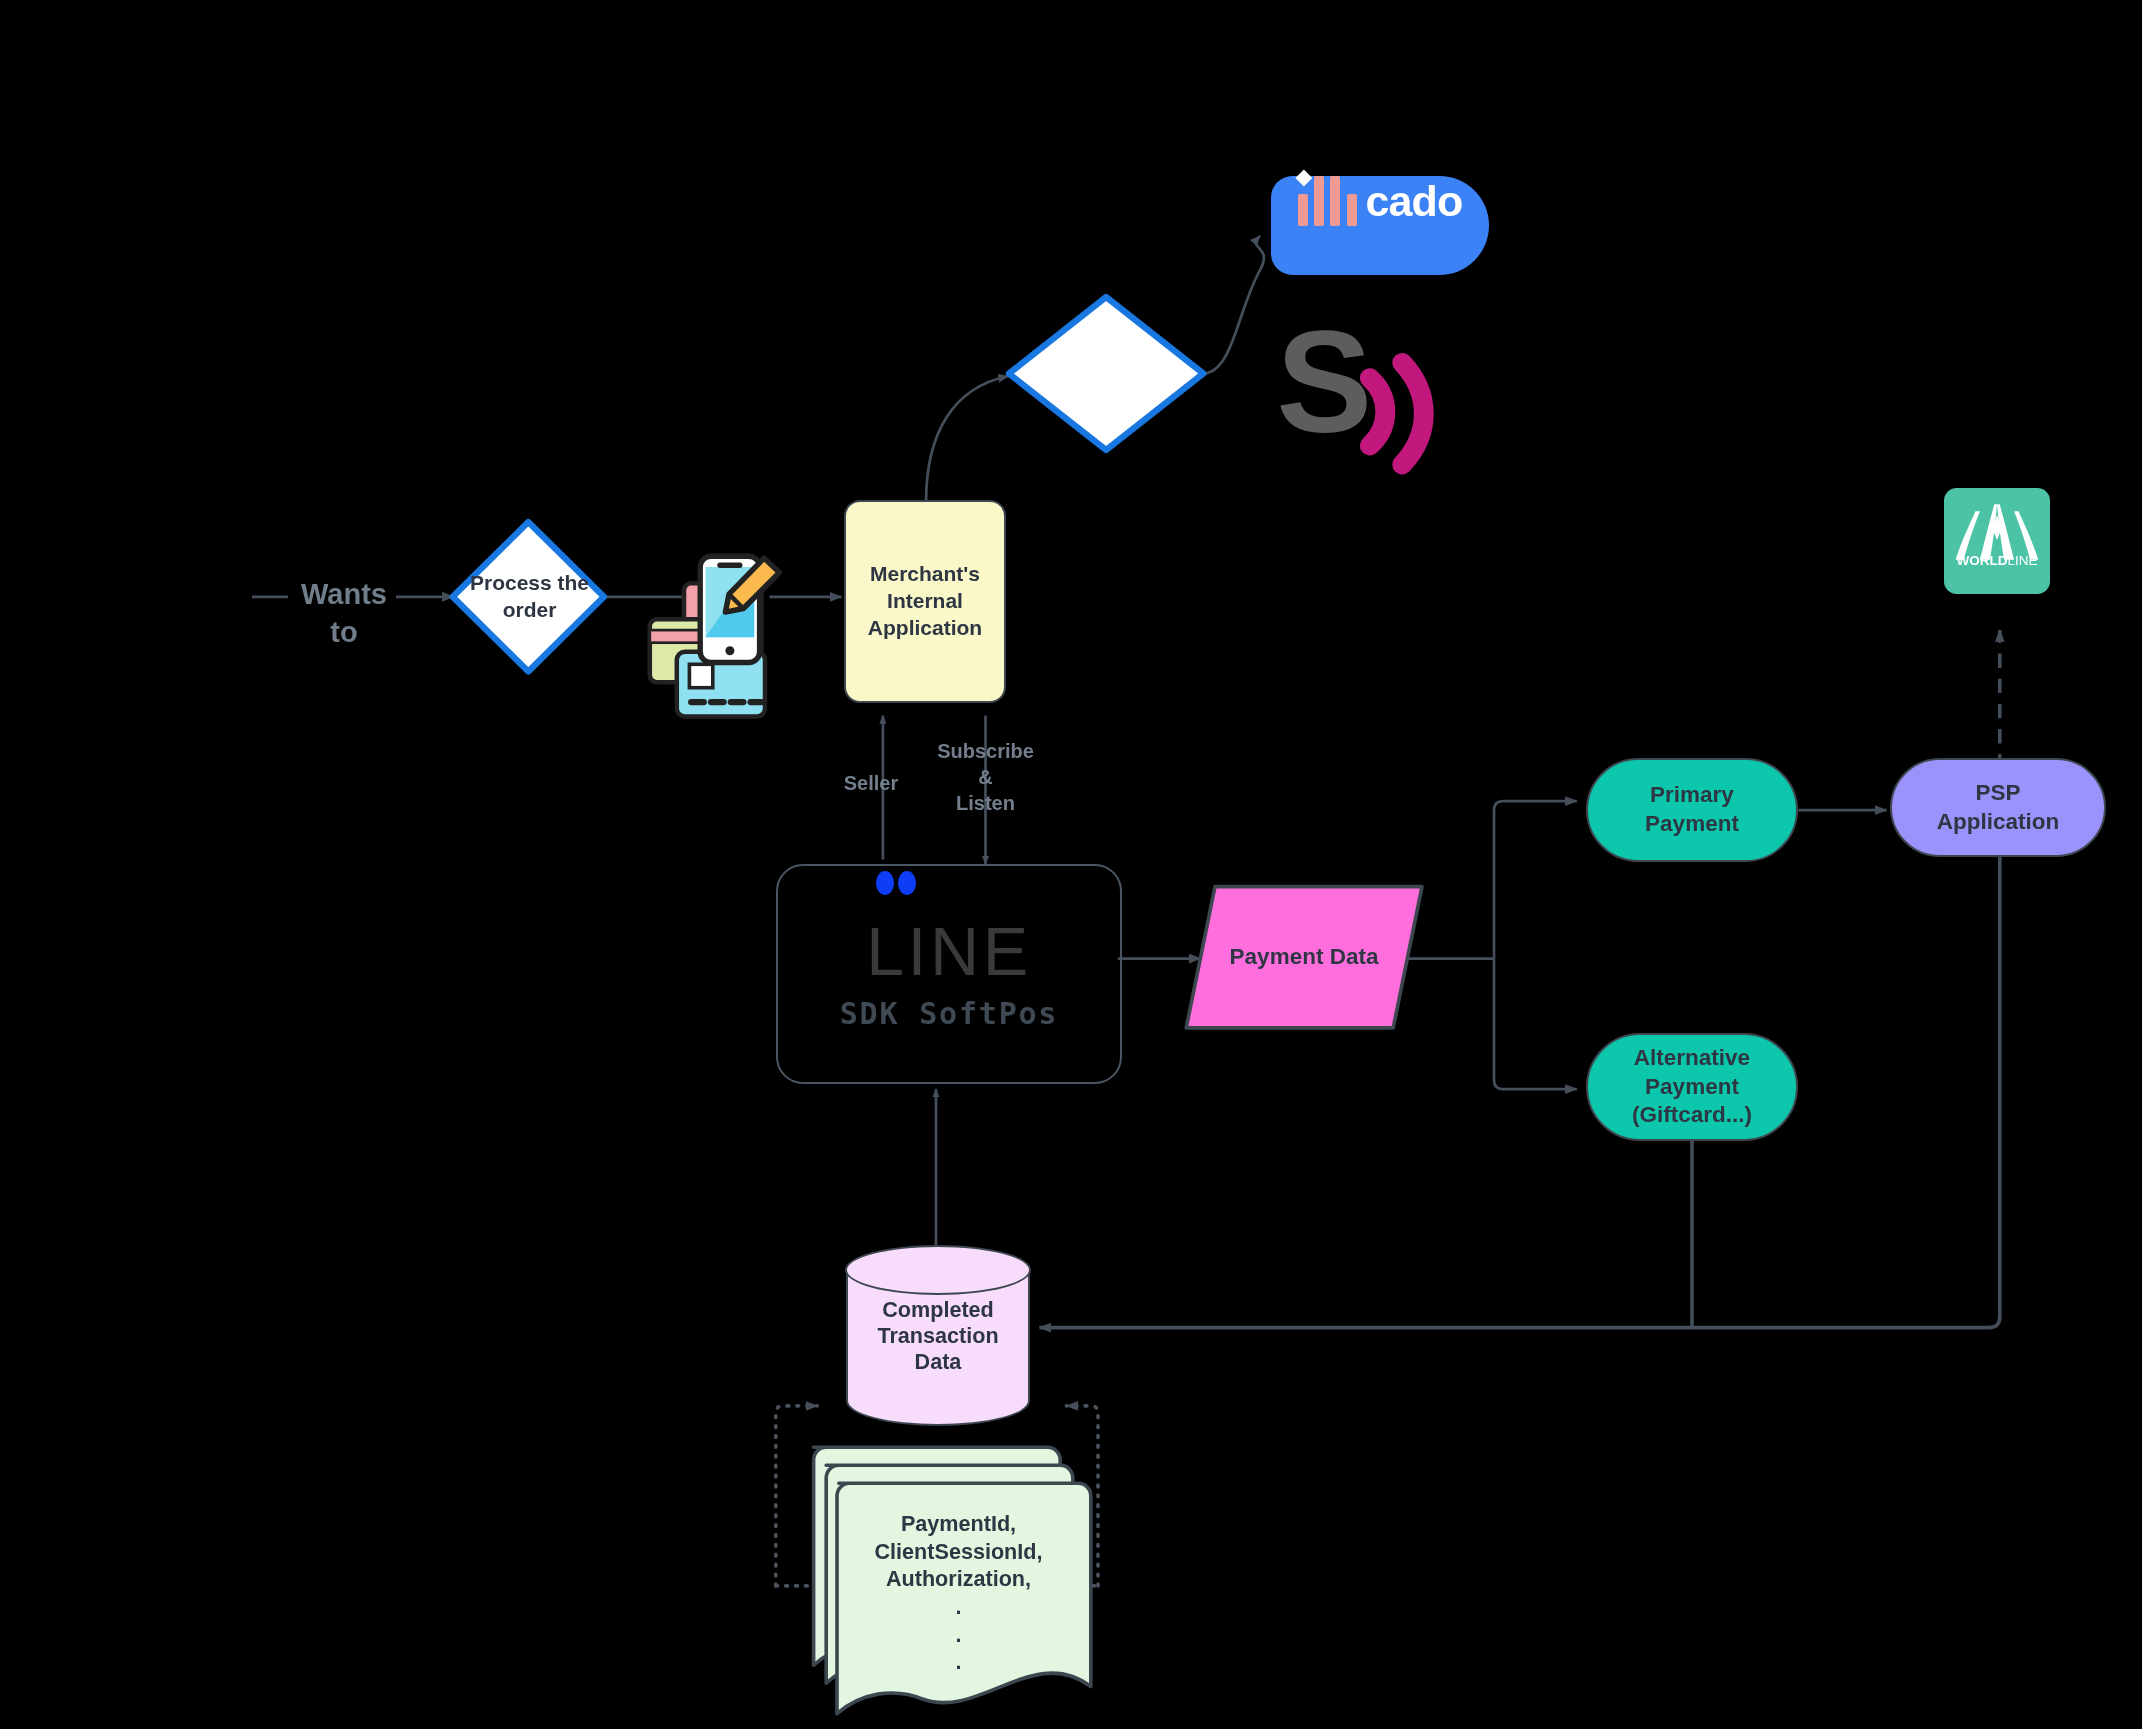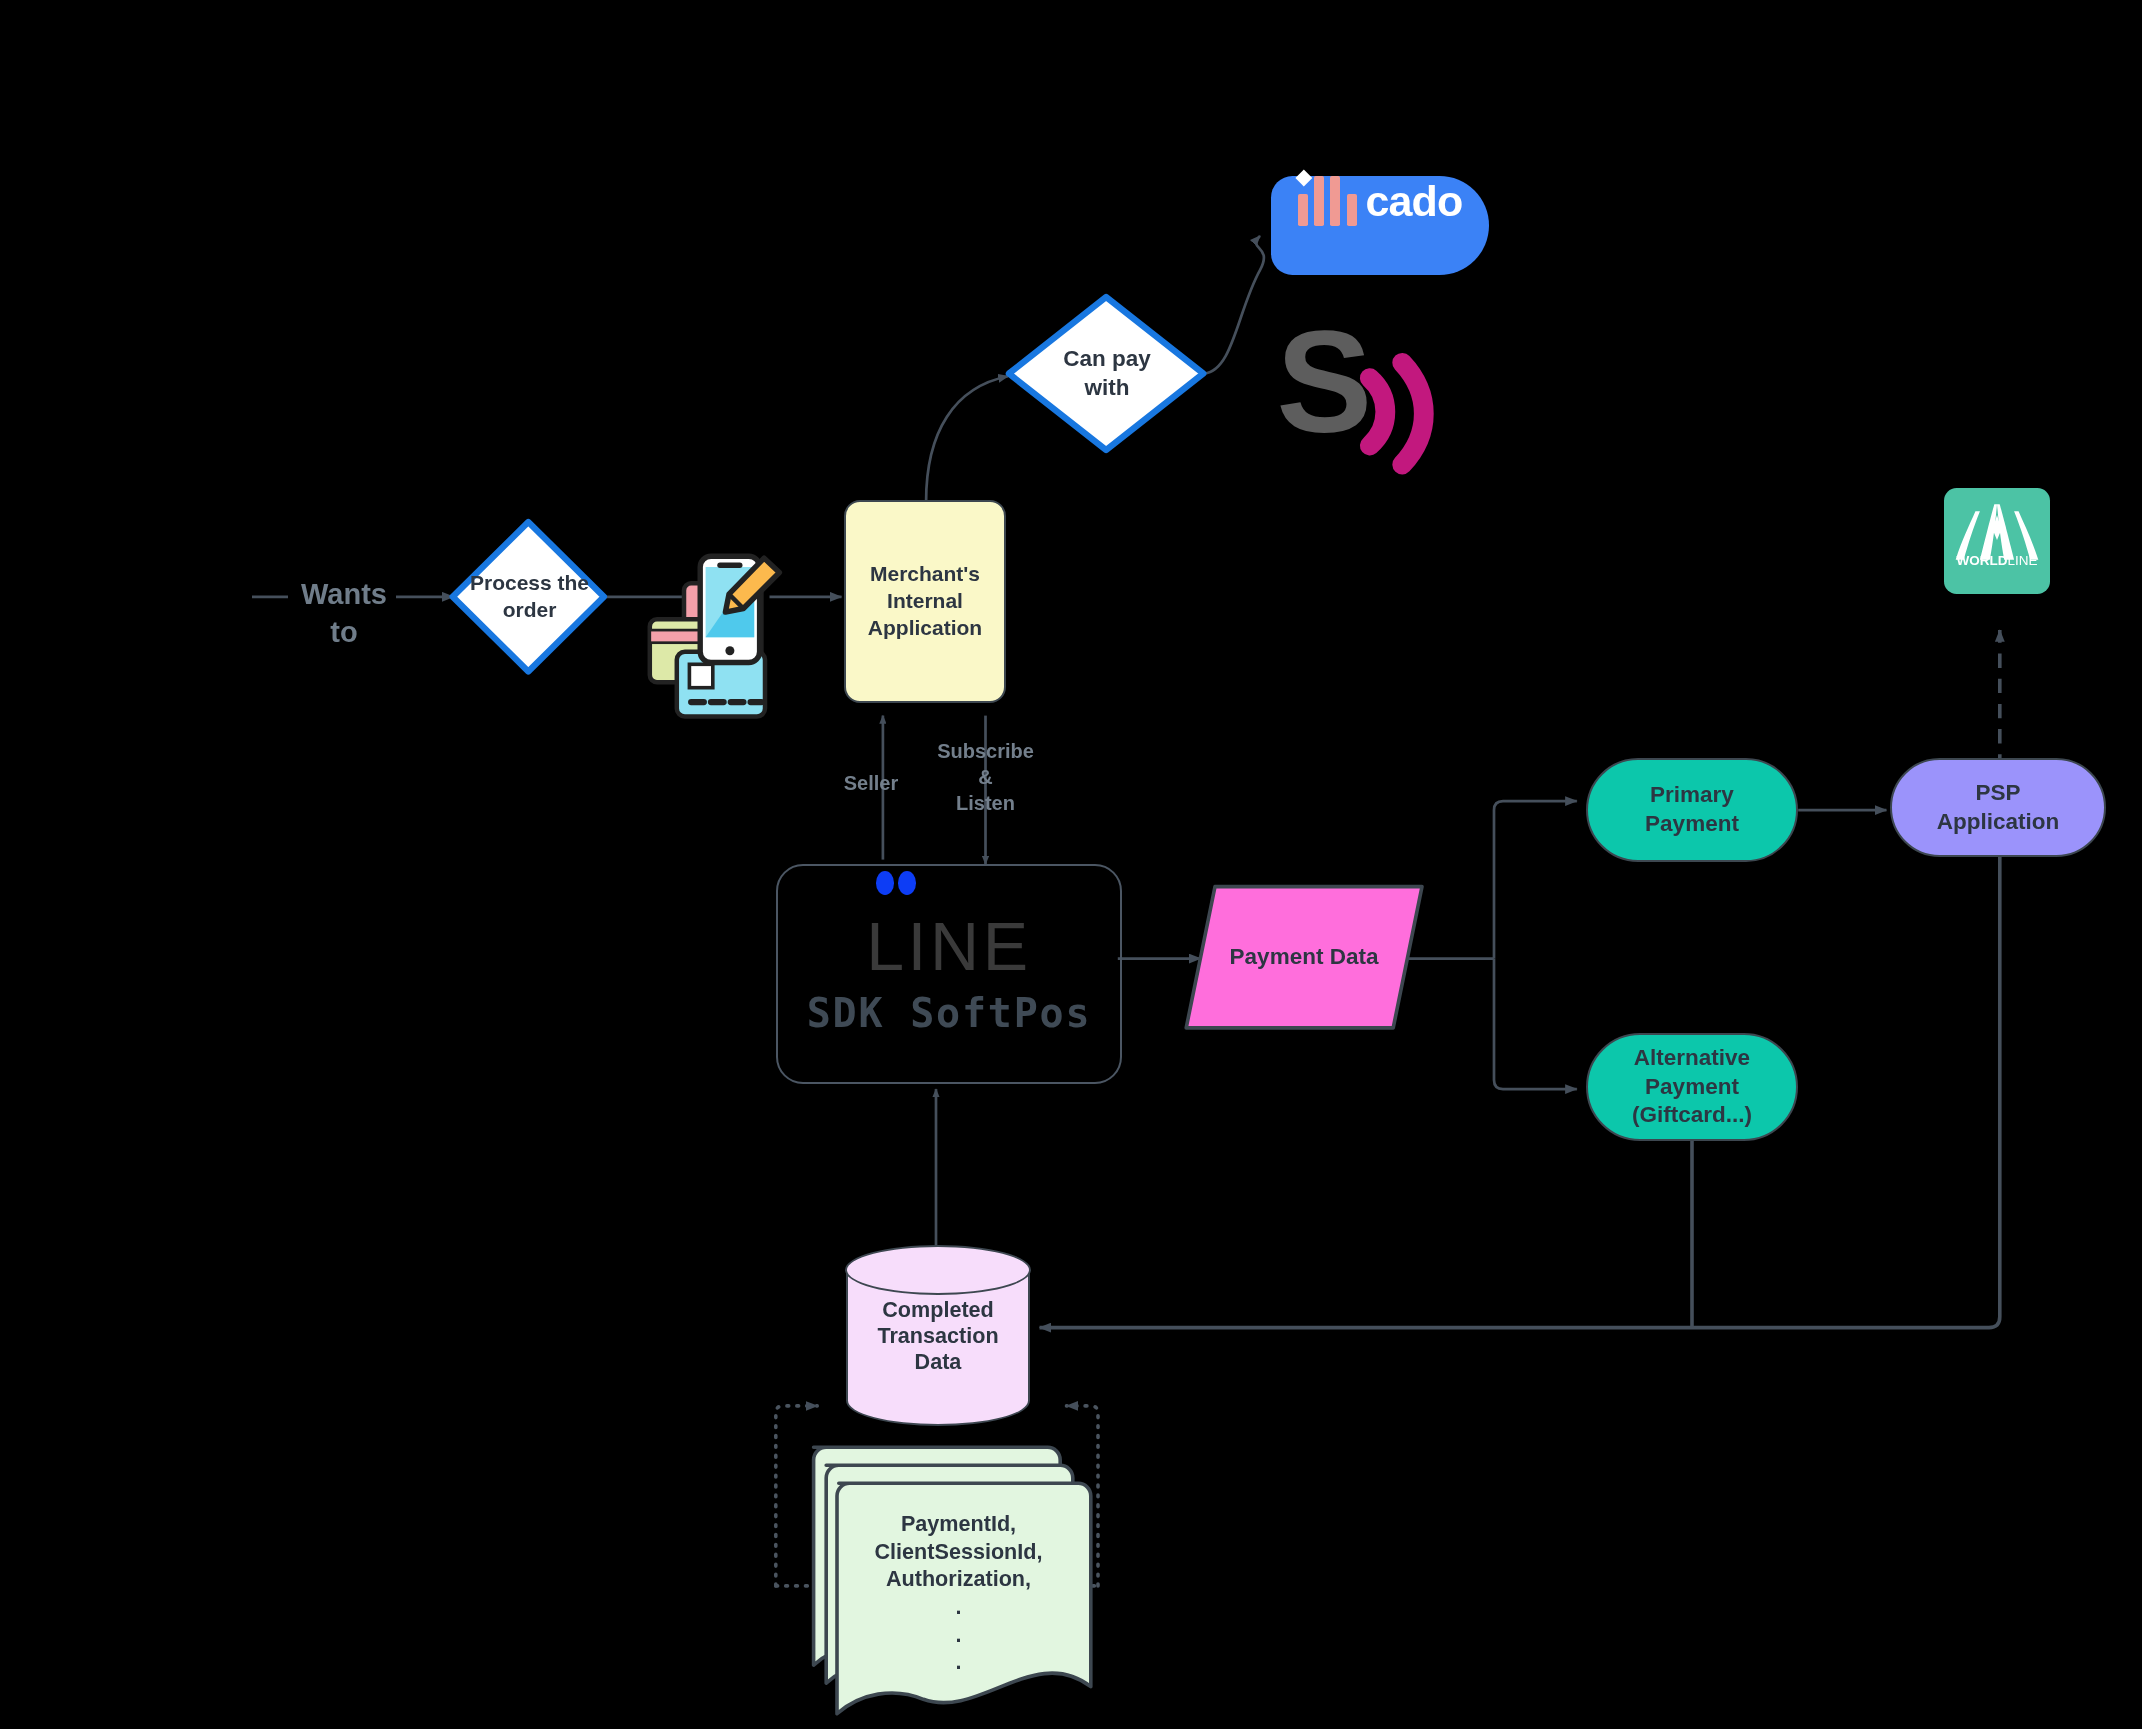--- a/index.html
+++ b/index.html
@@ -277,43 +277,39 @@
     <div class="dlabel" style="font-size:21px; white-space:pre-line;">Process the
 order</div>
   </div>
 
   <div class="node roundrect" id="merchant-internal-app" style="left:844px; top:500px; width:162px; height:203px; background:#faf8c8; font-size:21px; white-space:pre-line;">
     <span>Merchant's
 Internal
 Application</span>
   </div>
 
-  <div class="diamond-wrap" id="can-pay-with" style="left:1009px; top:295px; width:196px; height:157px;">
-    <div class="dlabel" style="font-size:22.5px; white-space:pre-line;">Can pay
-with</div>
-  </div>
 
   <div id="illicado" style="left:1271px; top:176px; width:218px; height:99px;">
     <div style="display:flex; align-items:center; gap:5.4px;">
       <div class="illi-bars">
         <div class="dot-diamond" style="left:0px; top:-3.6px;"></div>
         <div class="bar" style="width:10px; height:32px;"></div>
         <div class="bar" style="width:10px; height:50px;"></div>
         <div class="bar" style="width:10px; height:50px;"></div>
         <div class="bar" style="width:10px; height:32px;"></div>
       </div>
       <div id="illi-cado" style="font-size:43px; margin-left:3.6px;">cado</div>
     </div>
   </div>
 
   <div id="purse-box" style="left:776px; top:864px; width:342px; height:216px;">
     <div id="purse-word" style="font-size:68px;">LINE</div>
     <div class="umlaut" style="left:98px; top:5.4px;"></div>
     <div class="umlaut" style="left:120px; top:5.4px;"></div>
-    <div id="purse-sub" style="font-size:40px; margin-top:10.8px;">SDK SoftPos</div>
+    <div id="purse-sub" style="font-size:30px; margin-top:10.8px;">SDK SoftPos</div>
   </div>
 
   <div class="edge-label" id="label-respond" style="left:817px; top:770px; width:108px; font-size:20px;">Seller</div>
 
   <div class="edge-label" id="label-subscribe-listen" style="left:927px; top:738px; width:117px; font-size:20px;">Subscribe
 &amp;
 Listen</div>
 
   <div class="node" id="payment-data-label" style="left:1186px; top:887px; width:236px; height:141px; font-size:22.5px;">
     <span>Payment Data</span>

